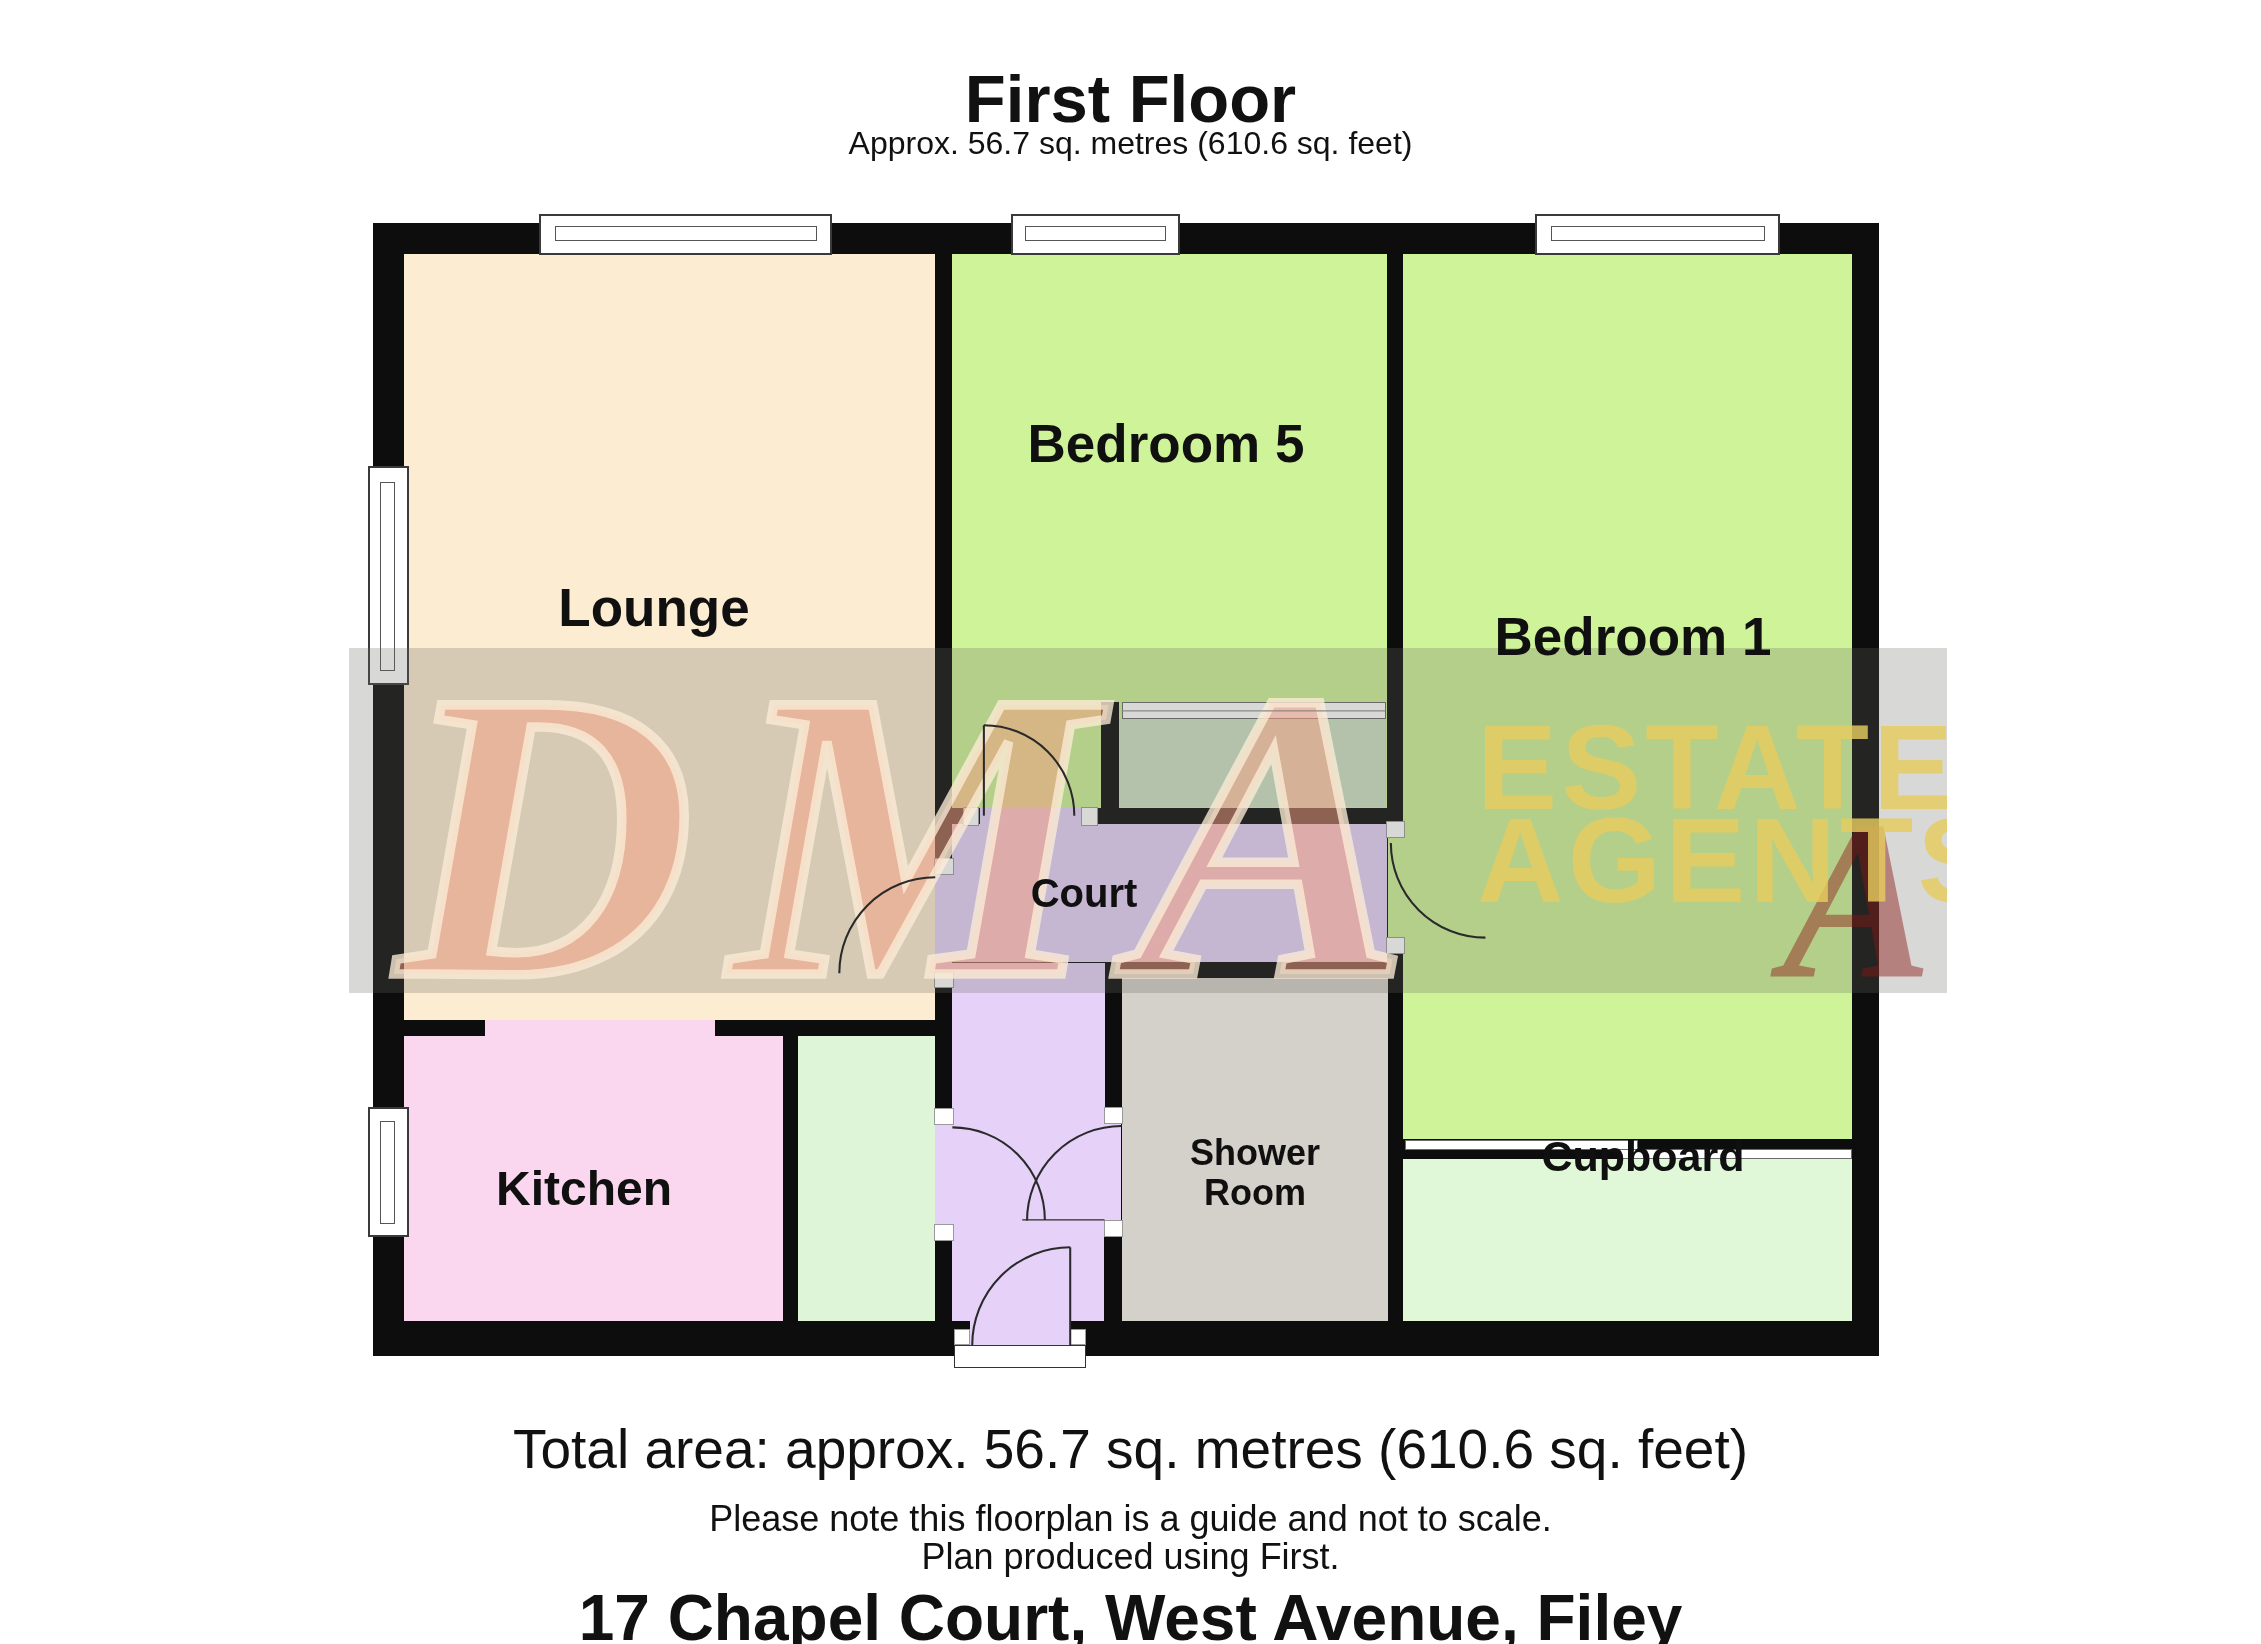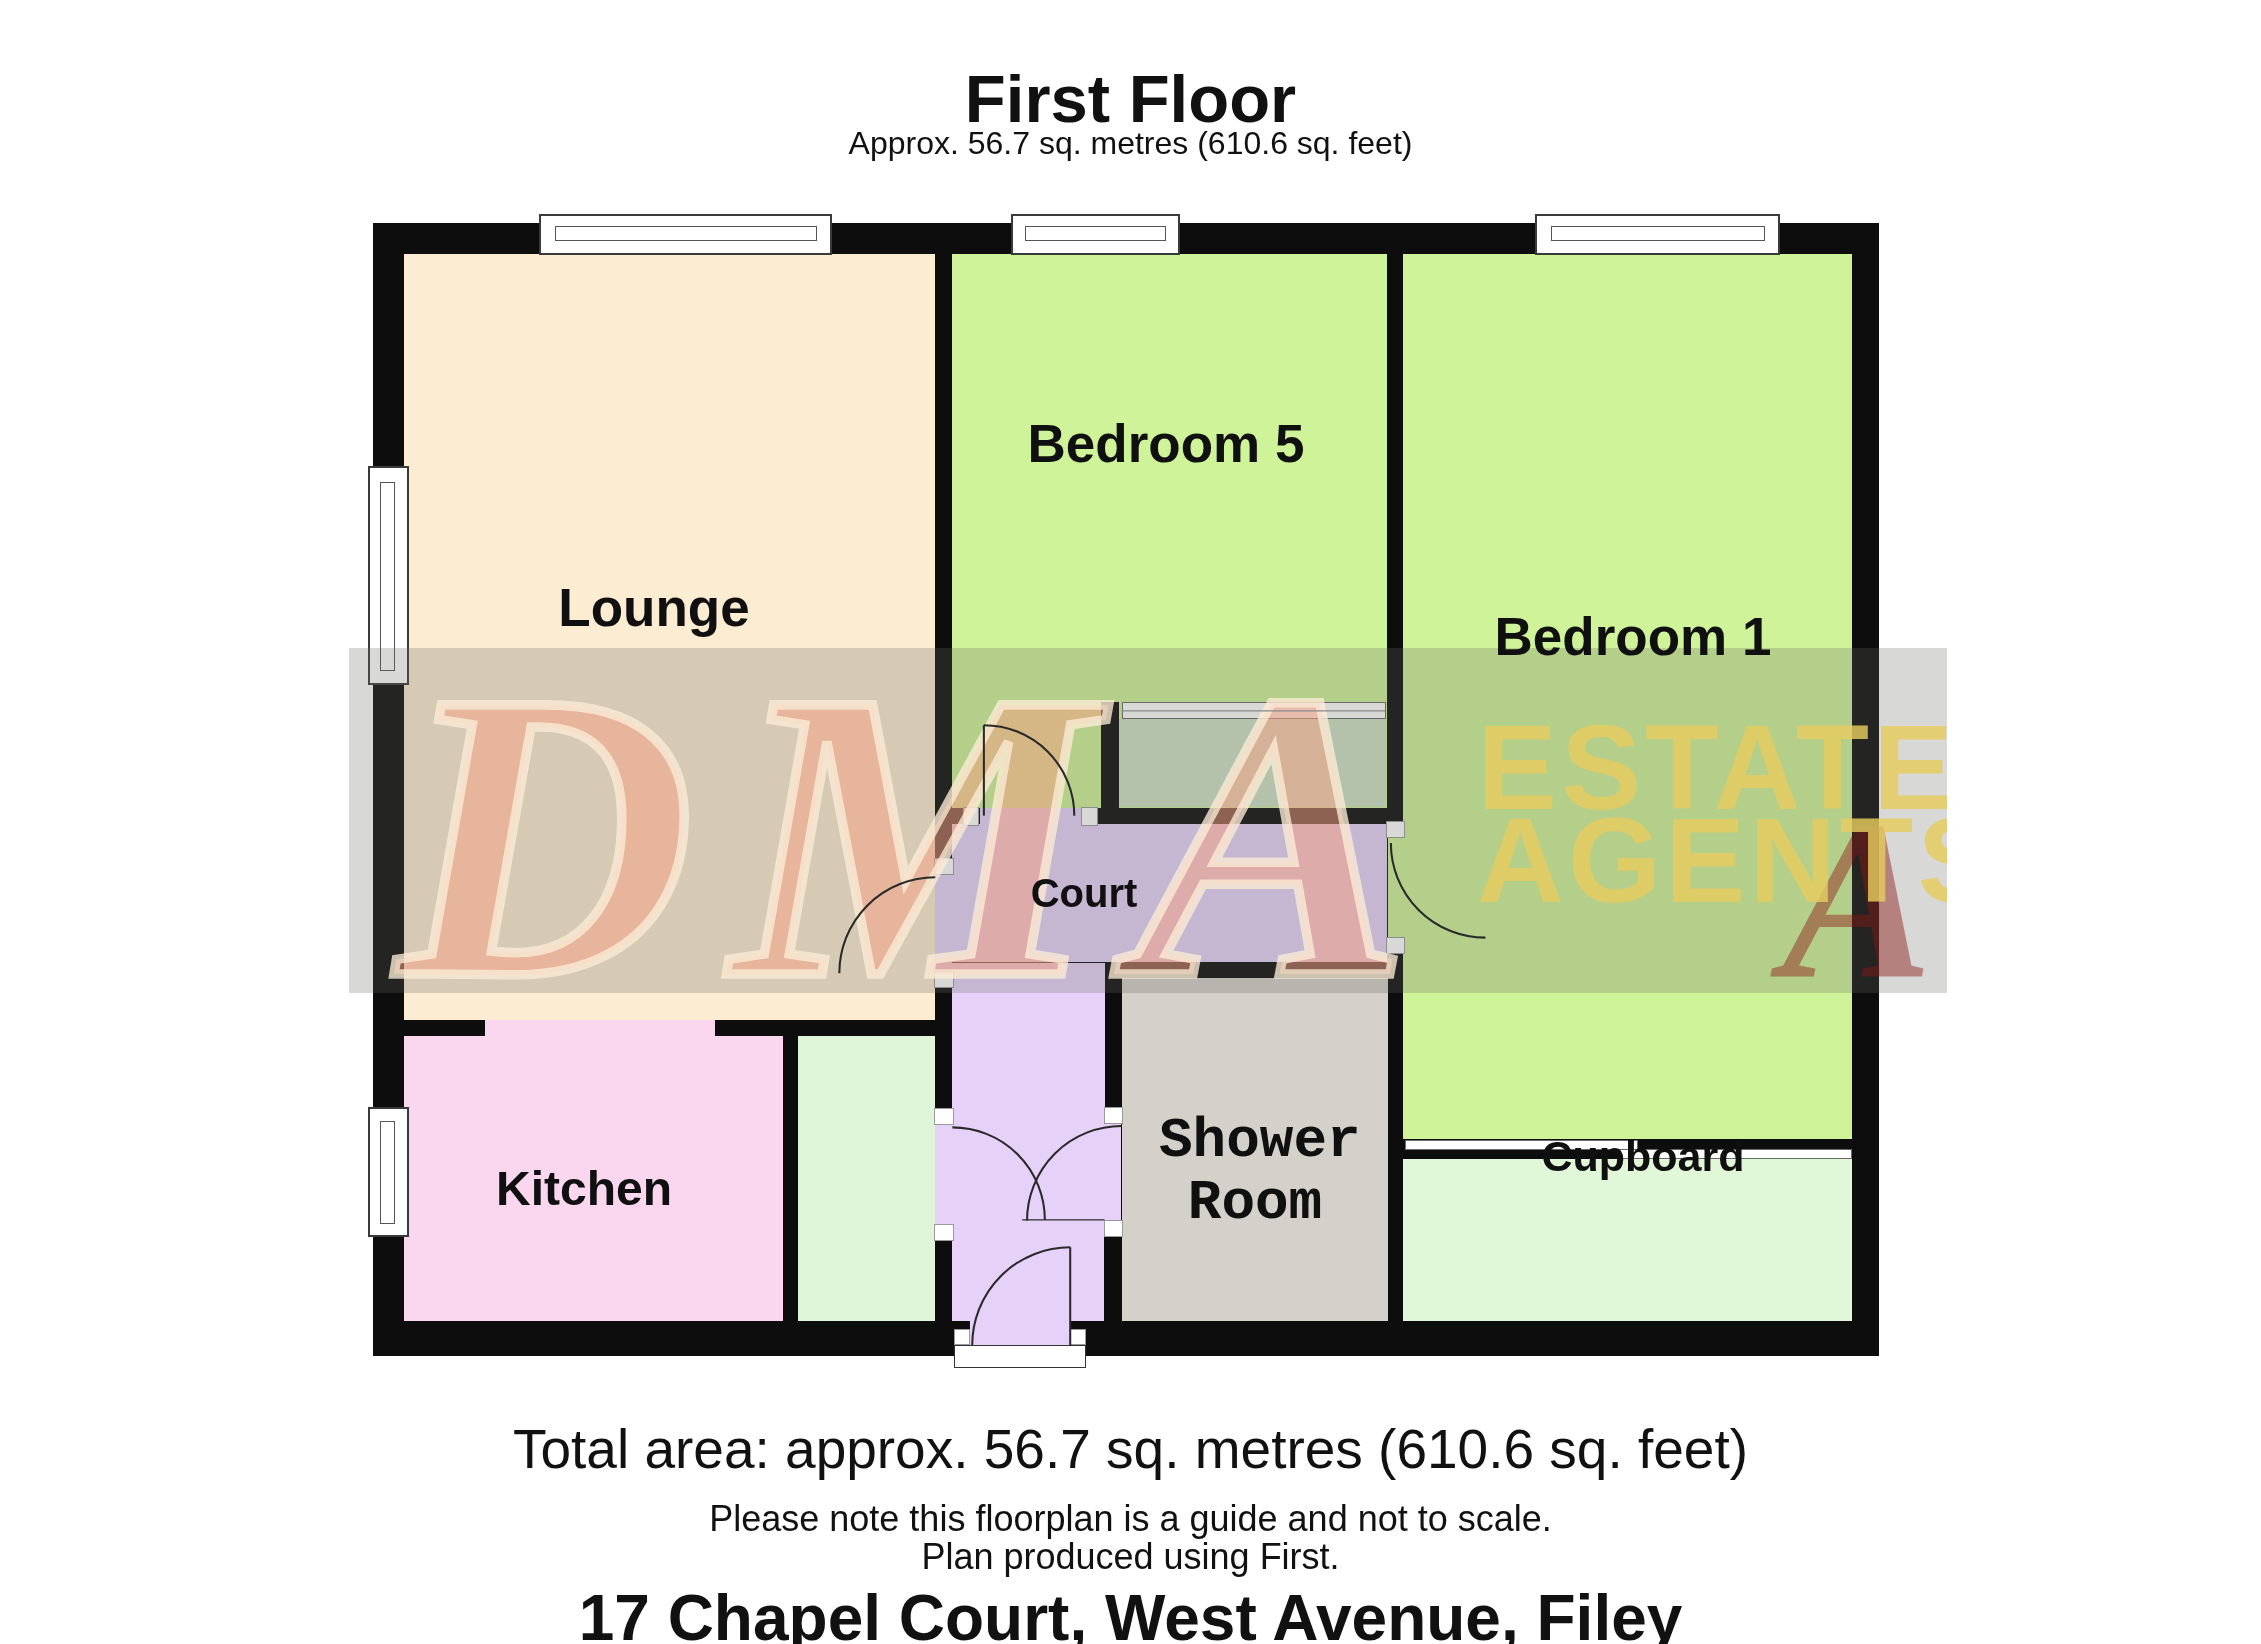--- a/index.html
+++ b/index.html
@@ -10,21 +10,21 @@
   #plan-black{position:absolute;left:373px;top:223px;width:1506px;height:1133px;background:var(--wall);}
   .room{position:absolute;}
   .jamb{position:absolute;background:#ffffff;border:1.4px solid #9a9a9a;box-sizing:border-box;}
   .openfill{position:absolute;}
   .winbox{position:absolute;background:#ffffff;border:2.1px solid #3a3a3a;box-sizing:border-box;}
   .wininner{position:absolute;background:#ffffff;border:1.4px solid #555;box-sizing:border-box;}
   .whitebar{position:absolute;background:#ffffff;border:1.4px solid #6a6a6a;box-sizing:border-box;}
   
   .rlabel{position:absolute;font-weight:bold;color:#101010;transform:translate(-50%,-50%);
           white-space:nowrap;text-align:center;line-height:1.1;}
-  .f78{font-size:53px;} .f67{font-size:48px;} .f64{font-size:56px;font-family:Liberation Mono, monospace;} .f63{font-size:43px;} .f58{font-size:40px;}
+  .f78{font-size:53px;} .f67{font-size:48px;} .f64{font-size:36px;} .f63{font-size:43px;} .f58{font-size:40px;}
   
   #wm-band{position:absolute;left:349px;top:648px;width:1603px;height:345px;background:var(--band);}
   #wm-dma{position:absolute;left:397px;top:630px;font-family:"Liberation Serif",serif;
           font-style:italic;font-weight:bold;font-size:411px;line-height:1;letter-spacing:38px;
           color:var(--dma);-webkit-text-stroke:9.6px var(--dmaOutline);}
   .wm-agents{position:absolute;left:1477px;font-weight:bold;font-size:120px;line-height:1;
           letter-spacing:4.1px;color:var(--agents);font-family:"Liberation Sans",sans-serif;}
   #wm-redA{position:absolute;left:1782px;top:788px;font-family:"Liberation Serif",serif;
           font-style:italic;font-weight:bold;font-size:226px;line-height:1;color:var(--redA);}
   

